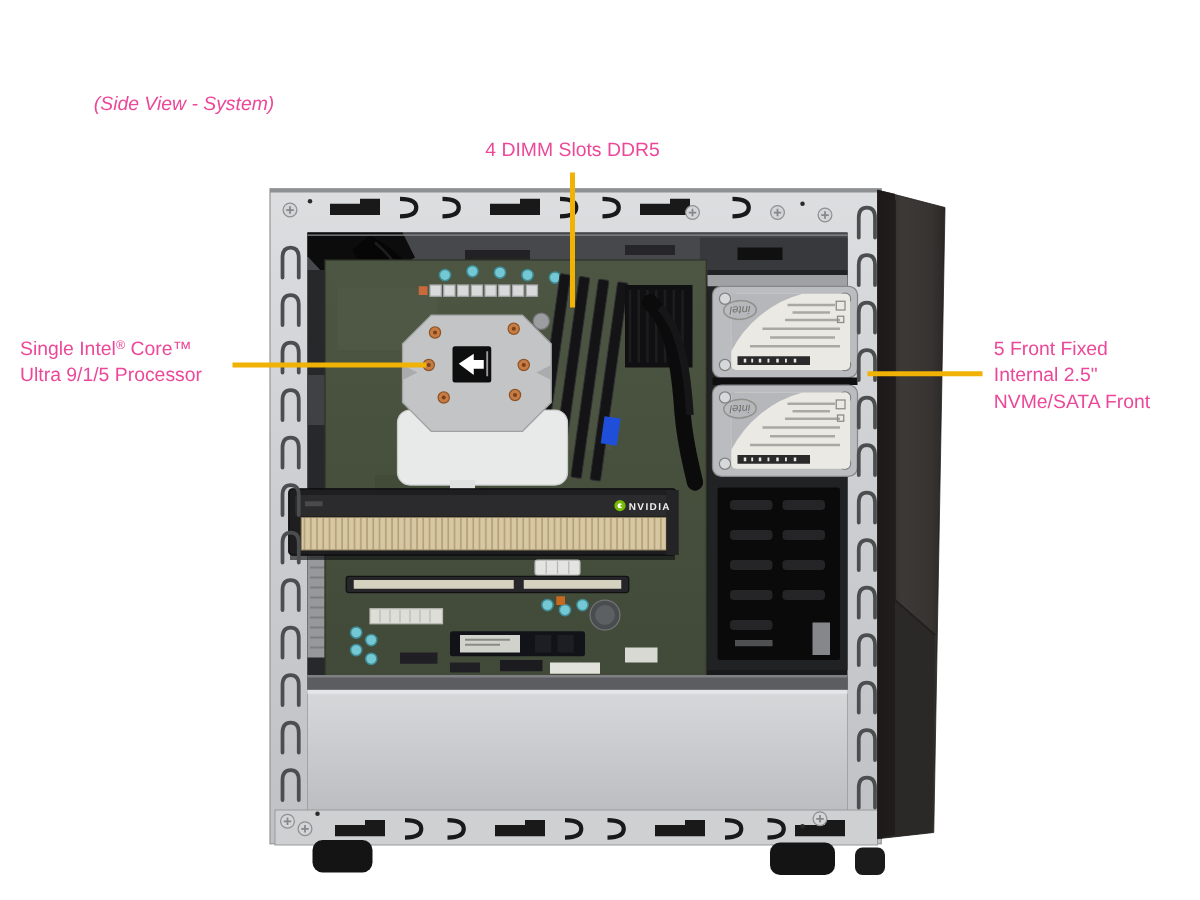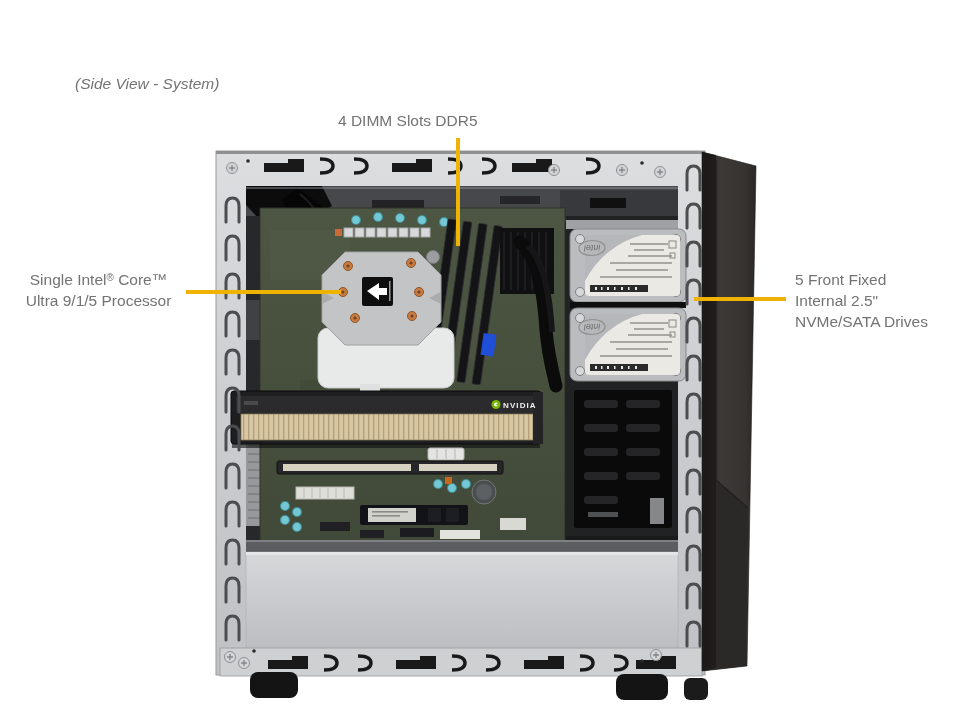--- a/index.html
+++ b/index.html
@@ -1,18 +1,18 @@
 <!DOCTYPE html>
 <html><head>
 <meta charset="utf-8">
 <style>
   html,body{margin:0;padding:0;background:#ffffff;}
   #stage{position:relative;width:960px;height:720px;background:#ffffff;overflow:hidden;
          font-family:"Liberation Sans",sans-serif;}
-  .label{position:absolute;font-size:15.5px;line-height:21px;color:#737373;white-space:nowrap;}
+  .label{position:absolute;font-size:15.5px;line-height:21px;color:#ec4899;white-space:nowrap;}
   .caption{font-style:italic;}
   .sup{font-size:10px;vertical-align:4.5px;}
   .callout{position:absolute;background:#F0B204;}
   svg{position:absolute;left:0;top:0;}
   svg text{font-family:"Liberation Sans",sans-serif;}
 </style>
 </head>
 <body>
 
 <div id="stage">
@@ -322,26 +322,26 @@
       <rect x="684" y="678" width="24" height="22" rx="6" fill="#1b1b1b"></rect>
     </g>
   </svg>
 
   <div class="callout" style="left:456px;top:138px;width:4px;height:108px;"></div>
   <div class="callout" style="left:186px;top:290px;width:155px;height:4px;"></div>
   <div class="callout" style="left:694px;top:297px;width:92px;height:4px;"></div>
 
   <div class="label caption" style="left:75px;top:73px;">(Side View - System)</div>
 
-  <div class="label" style="left:338px;top:110px;width:240px;text-align:left;">4 DIMM Slots DDR5</div>
-
-  <div class="label" style="left:16px;top:266px;width:165px;text-align:center;">
+  <div class="label" style="left:338px;top:110px;width:240px;text-align:center;">4 DIMM Slots DDR5</div>
+
+  <div class="label" style="left:16px;top:266px;width:165px;text-align:left;">
     <span><span>Single Intel</span><span class="sup">®</span><span> Core™</span></span><br>
     <span>Ultra 9/1/5 Processor</span>
   </div>
 
   <div class="label" style="left:795px;top:269px;">
     <span>5 Front Fixed</span><br>
     <span>Internal 2.5"</span><br>
-    <span>NVMe/SATA Drives</span>
+    <span>NVMe/SATA Front</span>
   </div>
 
 </div>
 
 </body></html>

